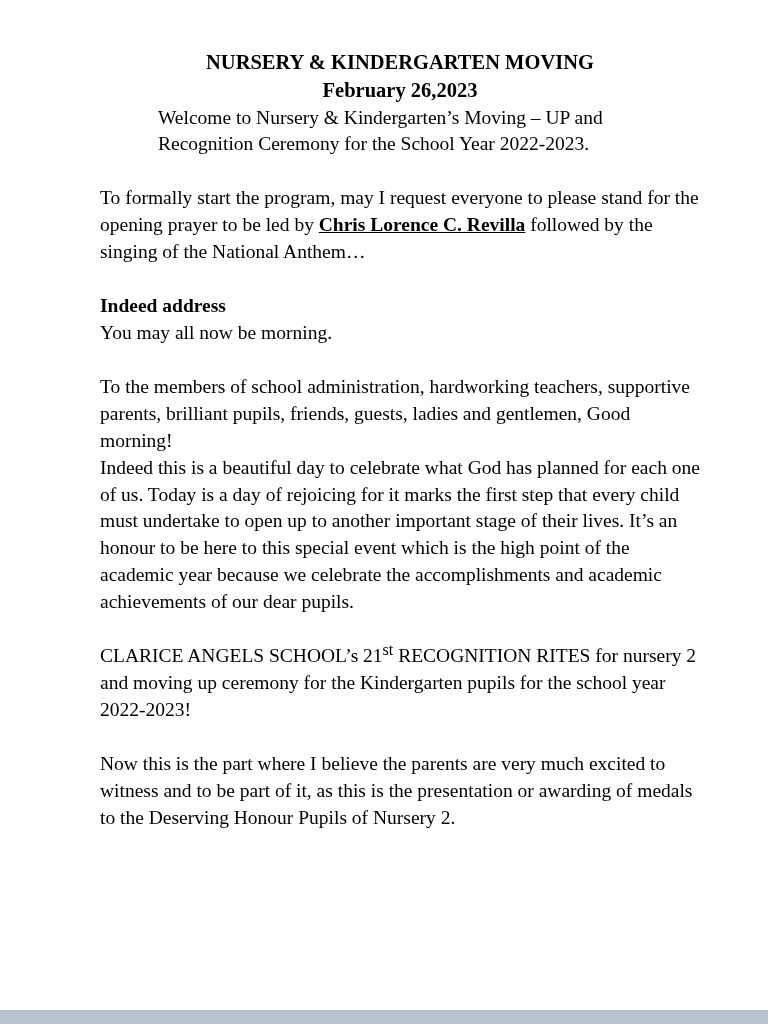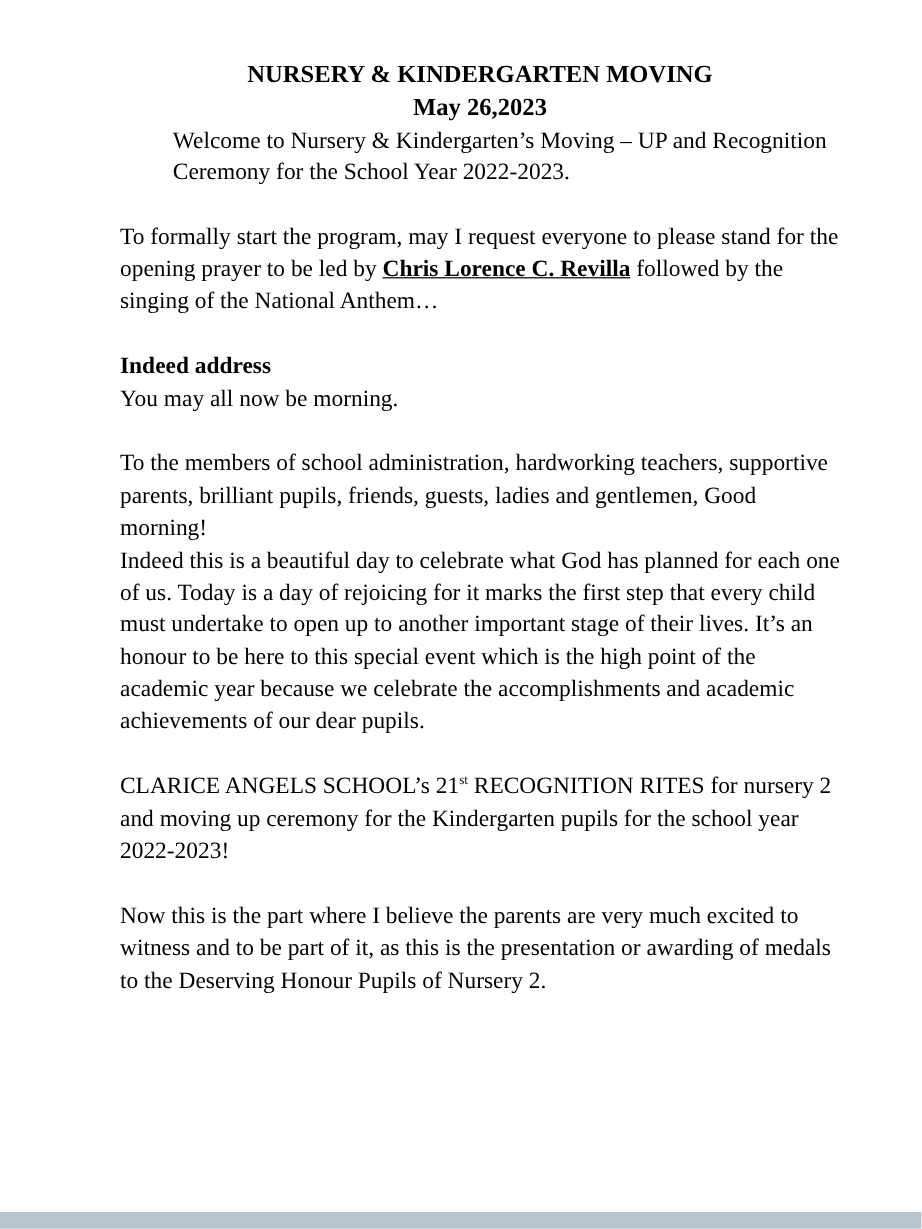--- a/index.html
+++ b/index.html
@@ -43,41 +43,41 @@
     text-align: center;
     font-weight: bold;
     font-size: 20.5px;
     line-height: 1.38;
   }
   .title-line { display: block; }
   p { margin: 0; }
   .para { margin: 0; }
   .spacer-after { margin-bottom: 27px; }
   .bold { font-weight: bold; }
-  .indented { margin-left: 44px; }
+  .indented { margin-left: 58px; }
   .name-emph {
     font-weight: bold;
     text-decoration: underline;
     text-align: center;
   }
   sup.ord {
-    font-size: 11px;
+    font-size: 16px;
     vertical-align: super;
     line-height: 0;
   }
 </style>
 </head>
 <body>
 
 <div class="viewport">
   <div class="page">
 
     <h1 class="doc-title">
       <span class="title-line">NURSERY &amp; KINDERGARTEN MOVING</span>
-      <span class="title-line">May 26,2023</span>
+      <span class="title-line">February 26,2023</span>
     </h1>
 
 
 
     <p class="para indented spacer-after">Welcome to Nursery &amp; Kindergarten’s Moving – UP and Recognition Ceremony for the School Year 2022-2023.</p>
 
     <p class="para spacer-after"><span>To formally start the program, may I request everyone to please stand for the opening prayer to be led by </span><span class="name-emph">Chris Lorence C. Revilla</span><span> followed by the singing of the National Anthem…</span></p>
 
     <p class="para bold">Indeed address</p>
 

